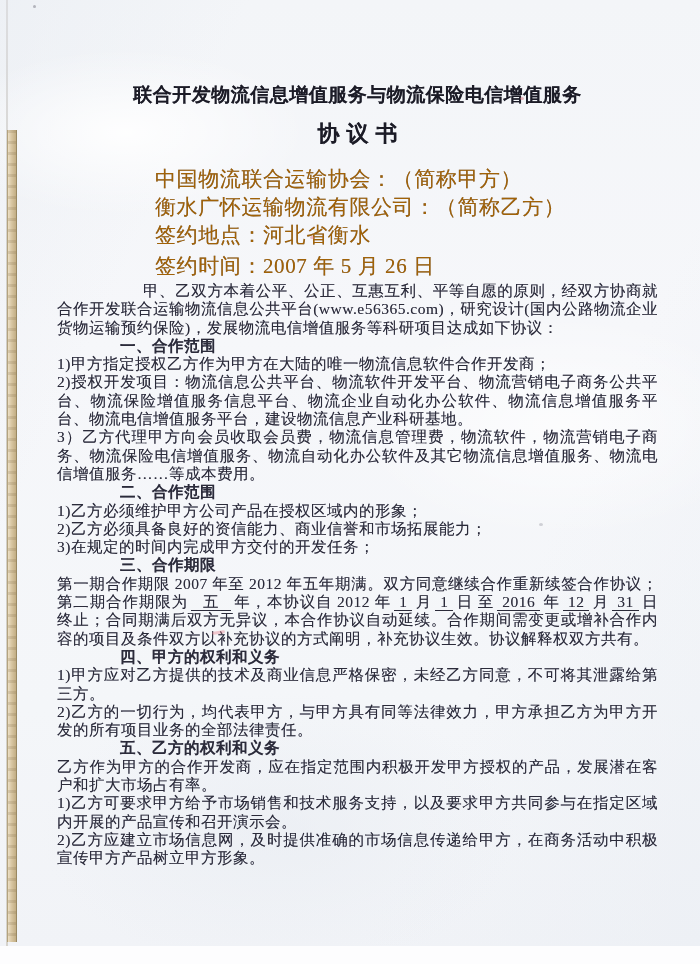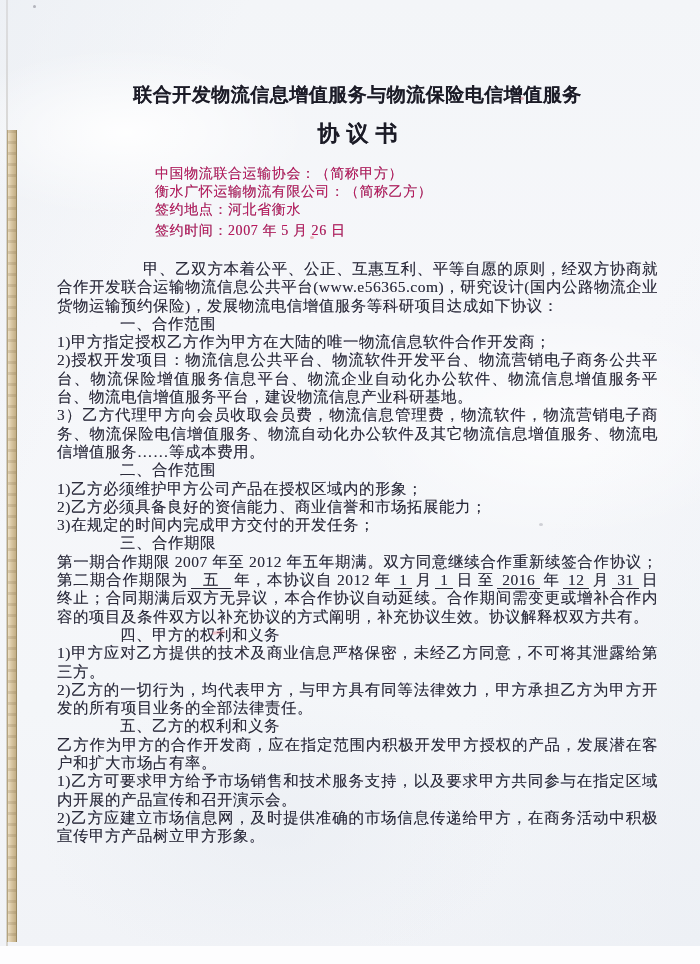--- a/index.html
+++ b/index.html
@@ -54,40 +54,40 @@
     margin-top: 11px;
     text-align: center;
     font-size: 22px; font-weight: bold;
     letter-spacing: 7px; text-indent: 7px;
     color: #1b1b26;
     text-shadow: 0 0 .6px rgba(27,27,45,.65);
   }
 
   .party-block { margin-top: 16px; margin-left: 98px; }
   .party-line {
-    font-size: 14px; letter-spacing: .6px;
-    color: #be185d;
+    font-size: 21px; letter-spacing: .6px;
+    color: #a16207;
     text-shadow: 0 0 .5px rgba(40,40,65,.5);
   }
   .gap-lg { }
   .gap-sm { margin-top: 3px; }
 
   .body-text {
-    margin-top: 20px;
+    margin-top: 2px;
     font-size: 15.5px;
     line-height: 18.3px;
     letter-spacing: .5px;
     text-align: justify;
     word-break: break-all;
     color: #2b2b3a;
     text-shadow: 0 0 .5px rgba(43,43,70,.45);
   }
   .body-text p { text-align: justify; }
   .indent-first { text-indent: 86px; }
-  .sec-heading { padding-left: 63px; }
+  .sec-heading { padding-left: 63px; font-weight: bold; }
   .blank {
     display: inline-block;
     border-bottom: 1px solid #2b2b3a;
     margin: 0 3px;
     line-height: 16px;
     text-align: center;
   }
   .blank.w-wide { padding: 0 12px; }
   .blank.w-num { padding: 0 5px; }
 

